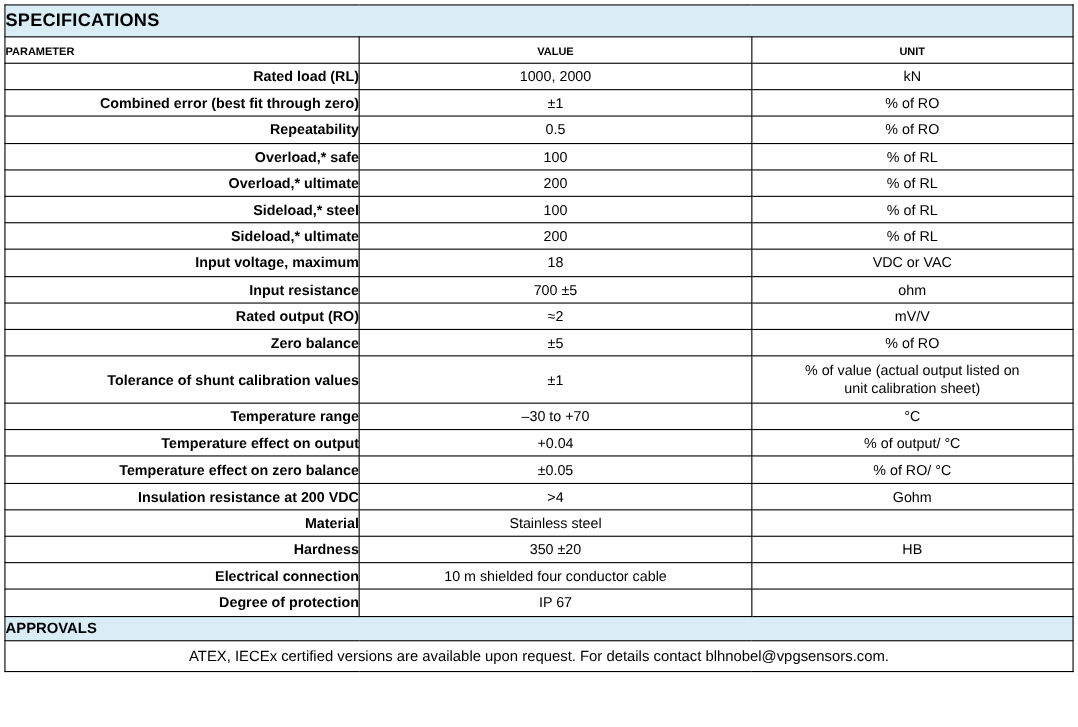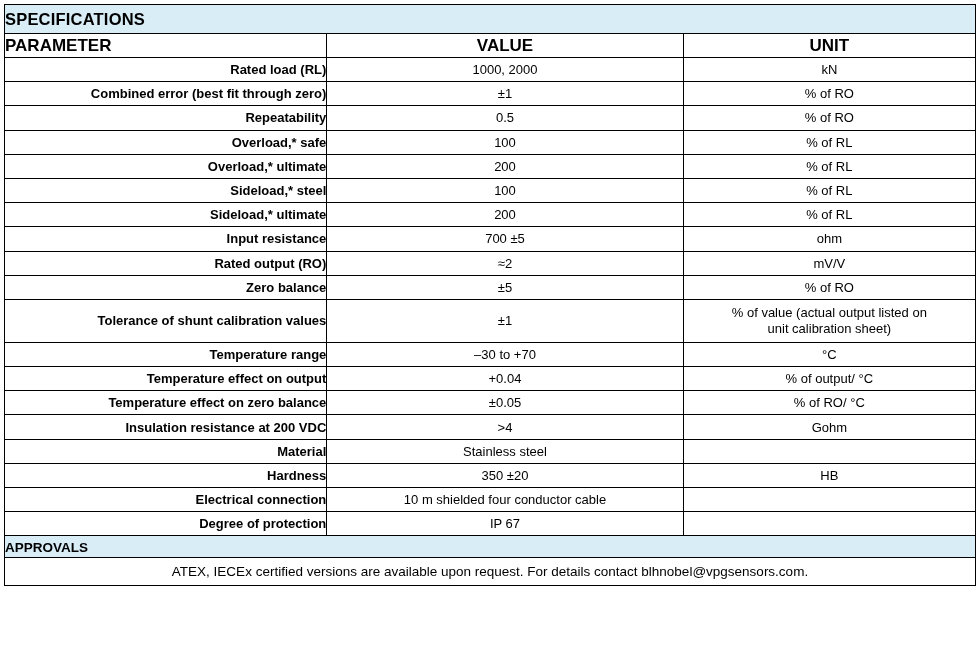--- a/index.html
+++ b/index.html
@@ -44,21 +44,21 @@
     font-weight: bold;
     color: #000;
     letter-spacing: 0.2px;
   }
   .head-row td {
     height: 23px;
     padding: 0 8px;
     background: #ffffff;
   }
   .head-text {
-    font-size: 17px;
+    font-size: 10px;
     font-weight: bold;
   }
   .head-center { text-align: center; }
 
   .data-row td {
     height: 23.2px;
     padding: 1px 8px;
     font-size: 13px;
   }
   .param-cell {
@@ -151,20 +151,25 @@
         <td class="param-cell">Sideload,* steel</td>
         <td class="value-cell">100</td>
         <td class="unit-cell">% of RL</td>
       </tr>
       <tr class="data-row">
         <td class="param-cell">Sideload,* ultimate</td>
         <td class="value-cell">200</td>
         <td class="unit-cell">% of RL</td>
       </tr>
       <tr class="data-row">
+        <td class="param-cell">Input voltage, maximum</td>
+        <td class="value-cell">18</td>
+        <td class="unit-cell">VDC or VAC</td>
+      </tr>
+      <tr class="data-row">
         <td class="param-cell">Input resistance</td>
         <td class="value-cell">700 ±5</td>
         <td class="unit-cell">ohm</td>
       </tr>
       <tr class="data-row">
         <td class="param-cell">Rated output (RO)</td>
         <td class="value-cell">≈2</td>
         <td class="unit-cell">mV/V</td>
       </tr>
       <tr class="data-row">

